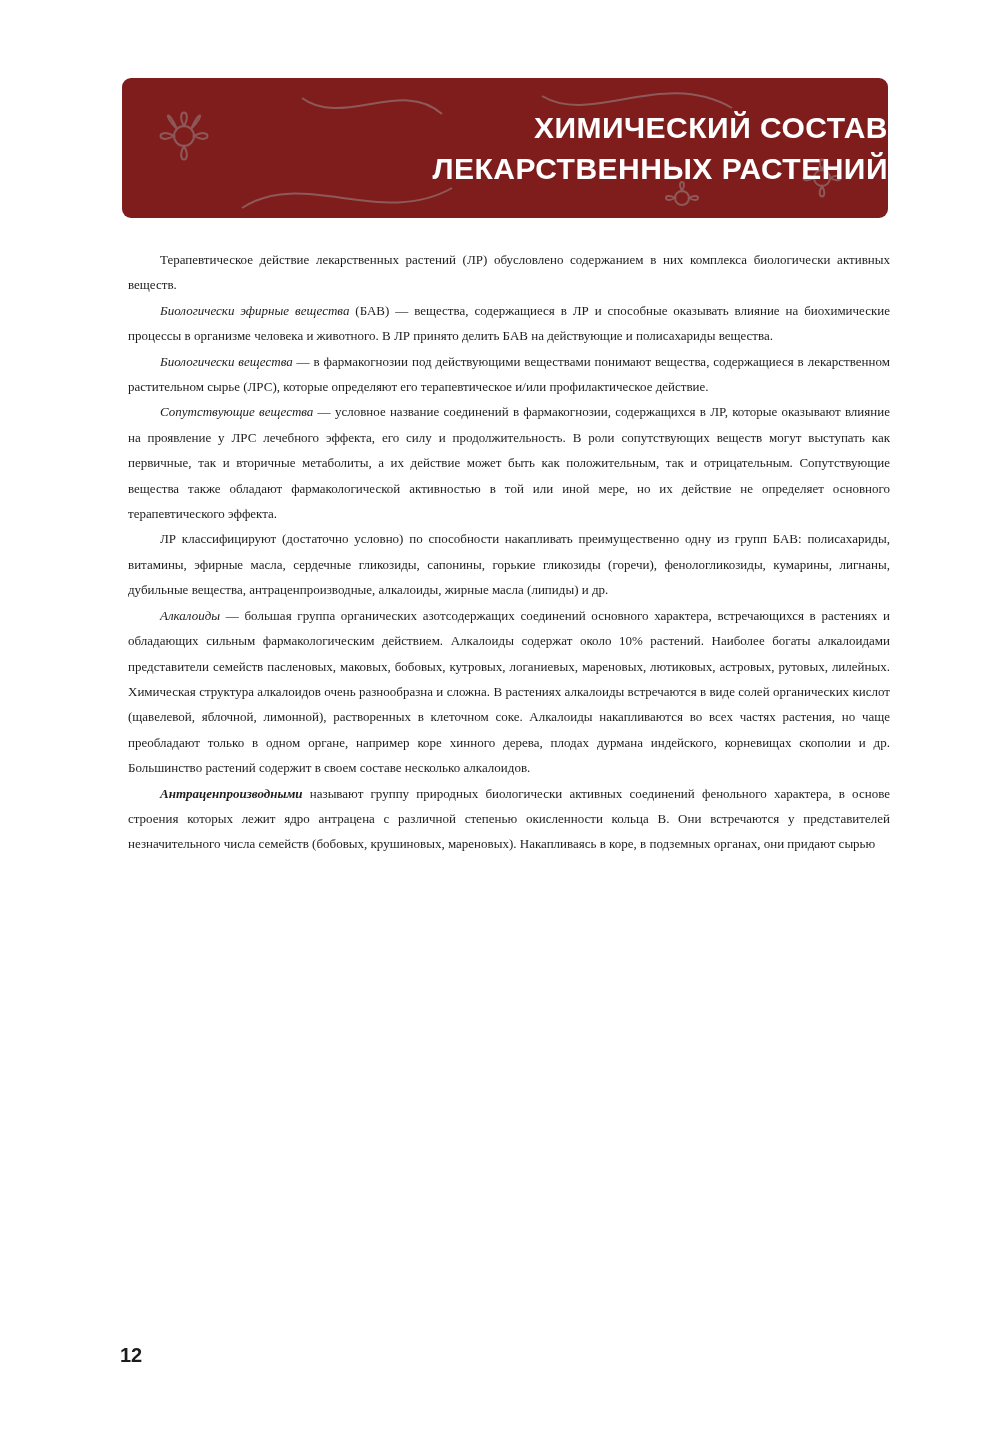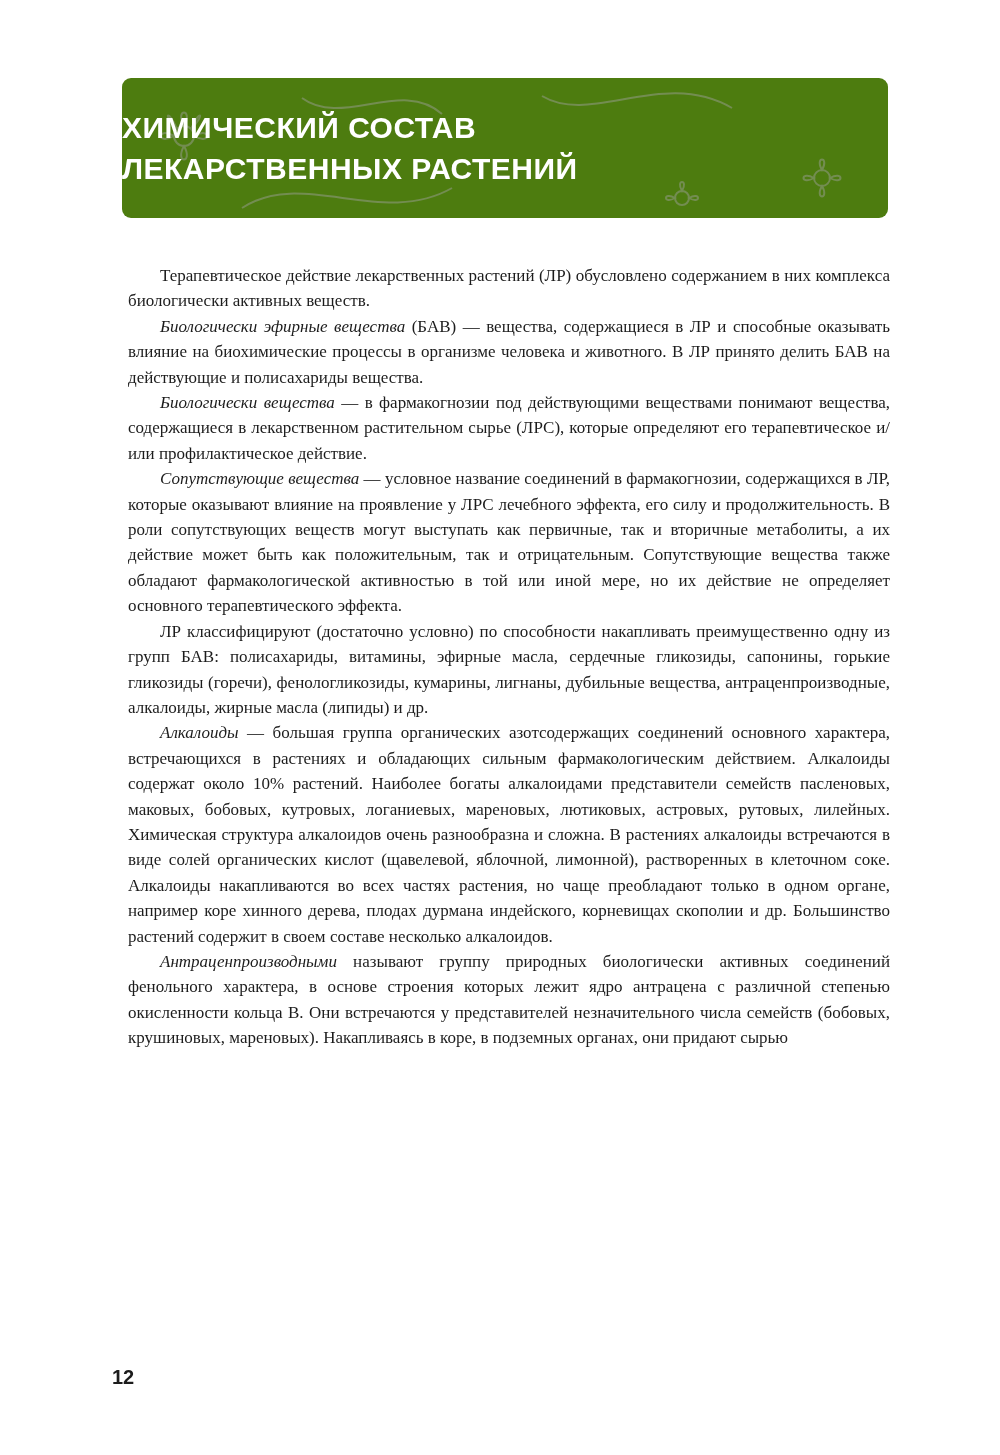--- a/index.html
+++ b/index.html
@@ -15,25 +15,25 @@
     overflow: hidden;
     font-family: "Liberation Serif", serif;
     color: #1c1c1c;
   }
   .header-box {
     position: absolute;
     left: 122px;
     top: 78px;
     width: 766px;
     height: 140px;
-    background: #4d7c0f;
+    background: #7f1d1d;
     border-radius: 9px;
     display: flex;
     flex-direction: column;
-    align-items: flex-start;
+    align-items: flex-end;
     justify-content: center;
     overflow: hidden;
   }
   .header-box .pattern {
     position: absolute;
     inset: 0;
     opacity: 0.45;
   }
   .title-line {
     position: relative;
@@ -43,45 +43,44 @@
     font-size: 30px;
     line-height: 41px;
     letter-spacing: 0.5px;
     color: #ffffff;
     text-align: center;
     white-space: nowrap;
   }
   .body-text {
     position: absolute;
     left: 128px;
-    top: 263px;
+    top: 247px;
     width: 762px;
-    font-size: 17px;
+    font-size: 13px;
     line-height: 25.4px;
     text-align: justify;
   }
   .body-text p {
     margin: 0;
     text-indent: 32px;
   }
   .lead {
     font-style: italic;
   }
   .lead.bold {
-    font-weight: 400;
+    font-weight: 700;
   }
   .page-number {
     position: absolute;
-    left: 112px;
+    left: 120px;
     top: 1344px;
     font-family: "Liberation Sans", sans-serif;
     font-weight: 700;
     font-size: 20px;
     color: #1c1c1c;
-    margin-top: 22px;
   }
 </style>
 </head>
 <body>
 
 <div class="page">
 
   <div class="header-box">
     <svg class="pattern" viewBox="0 0 766 140" xmlns="http://www.w3.org/2000/svg">
       <g fill="none" stroke="#a2a2a2" stroke-width="2">

